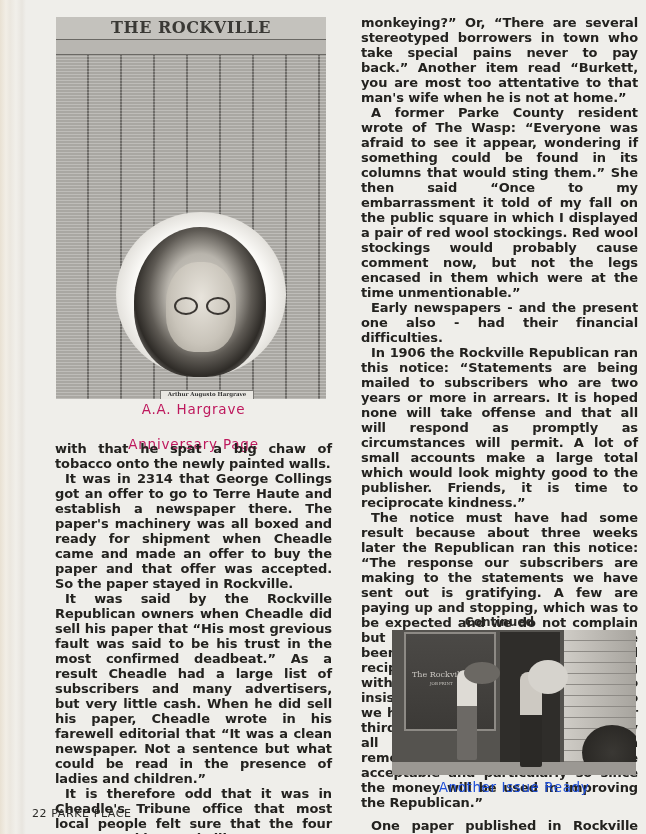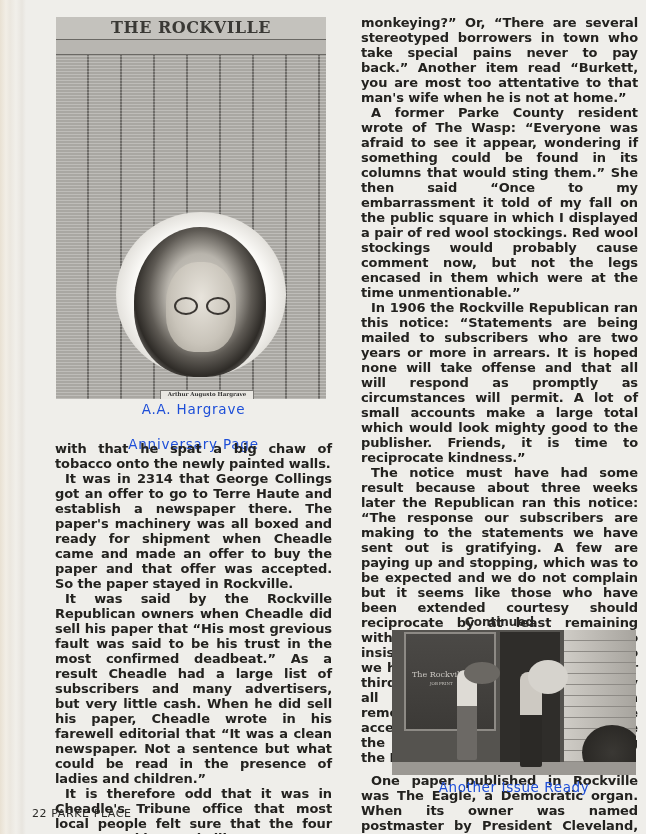--- a/index.html
+++ b/index.html
@@ -66,21 +66,21 @@
   .nameplate {
     position: absolute; left: 104px; top: 373px; width: 92px; height: 22px;
     background: #e9e7e2; border: 1px solid #7a7874;
     font-family: "DejaVu Serif", serif; font-size: 5px; line-height: 6.5px;
     text-align: center; color: #333;
   }
   .nameplate .nm { font-weight: bold; font-size: 5.5px; }
 
   .caption-title {
     position: absolute; left: 55px; width: 277px; text-align: center;
-    font-family: "DejaVu Sans", sans-serif; font-size: 13.5px; color: #1d4ed8;
+    font-family: "DejaVu Sans", sans-serif; font-size: 13.5px; color: #be185d;
     letter-spacing: 0.8px;
   }
   #cap1 { top: 401px; }
   #cap2 { top: 404px; margin-top: 32px; }
 
   .continued {
     position: absolute; left: 361px; top: 615px; width: 277px; text-align: center;
     font-size: 12px; font-weight: bold; color: #2a2926;
   }
   .photo {
@@ -170,20 +170,21 @@
   <p>It was in 2314 that George Collings got an offer to go to Terre Haute and establish a newspaper there. The paper's machinery was all boxed and ready for shipment when Cheadle came and made an offer to buy the paper and that offer was accepted. So the paper stayed in Rockville.</p>
   <p>It was said by the Rockville Republican owners when Cheadle did sell his paper that “His most grevious fault was said to be his trust in the most confirmed deadbeat.” As a result Cheadle had a large list of subscribers and many advertisers, but very little cash. When he did sell his paper, Cheadle wrote in his farewell editorial that “It was a clean newspaper. Not a sentence but what could be read in the presence of ladies and children.”</p>
   <p>It is therefore odd that it was in Cheadle's Tribune office that most local people felt sure that the four page weekly Rockville Wasp was printed after regular business hours. The Wasp appeared in Parke County from 1252-79 but the name of the editor and publisher never appeared in its pages.</p>
   <p>It was so-named, said an early issue, because its barb struck at many individuals.</p>
 
 </div>
 
 <div class="col" id="right-col">
   <p class="noindent">monkeying?” Or, “There are several stereotyped borrowers in town who take special pains never to pay back.” Another item read “Burkett, you are most too attentative to that man's wife when he is not at home.”</p>
   <p>A former Parke County resident wrote of The Wasp: “Everyone was afraid to see it appear, wondering if something could be found in its columns that would sting them.” She then said “Once to my embarrassment it told of my fall on the public square in which I displayed a pair of red wool stockings. Red wool stockings would probably cause comment now, but not the legs encased in them which were at the time unmentionable.”</p>
+  <p>Early newspapers - and the present one also - had their financial difficulties.</p>
   <p>In 1906 the Rockville Republican ran this notice: “Statements are being mailed to subscribers who are two years or more in arrears. It is hoped none will take offense and that all will respond as promptly as circumstances will permit. A lot of small accounts make a large total which would look mighty good to the publisher. Friends, it is time to reciprocate kindness.”</p>
   <p>The notice must have had some result because about three weeks later the Republican ran this notice: “The response our subscribers are making to the statements we have sent out is gratifying. A few are paying up and stopping, which was to be expected and we do not complain but it seems like those who have been extended courtesy should reciprocate by at least remaining with the paper. It is our purpose to insist on all arrearages being paid, so we hope few will wait for a second or third reminder. If anyone cannot pay all that is due at once let him remember that any part will be acceptable and particularly so since the money will be used in improving the Republican.”</p>
   <p class="gap">One paper published in Rockville was The Eagle, a Democratic organ. When its owner was named postmaster by President Cleveland, the opposition said the “Paper went to the newspaper graveyard unwept, unhonored and unsung.”</p>
   <p class="gap">When the Marshall News changed hands in 1925, the Republican commented that “This newspaper was not telling the truth and did a lot of guessing.” It was from the office of the Marshall News that the Nighthawk was issued, the official publication of the Parke County Ku Klux Klan of which Fred Withrow was editor. Withrow</p>
 </div>
 
 <div class="continued">Continued</div>
 
 <div class="photo">
   <div class="window"></div>

